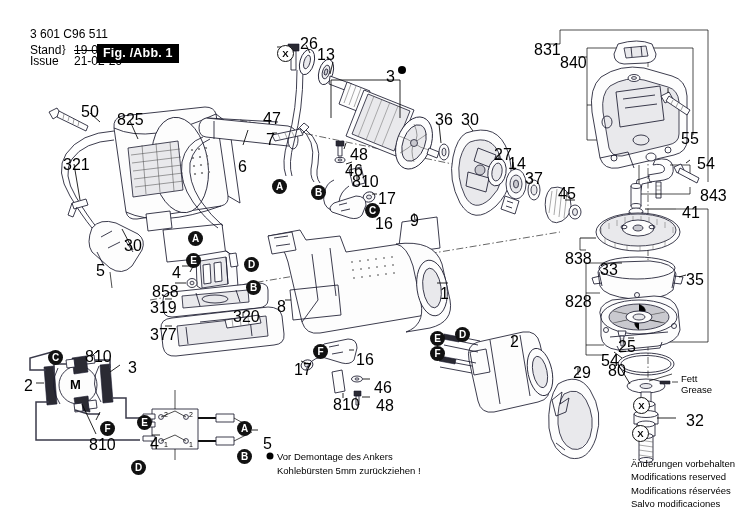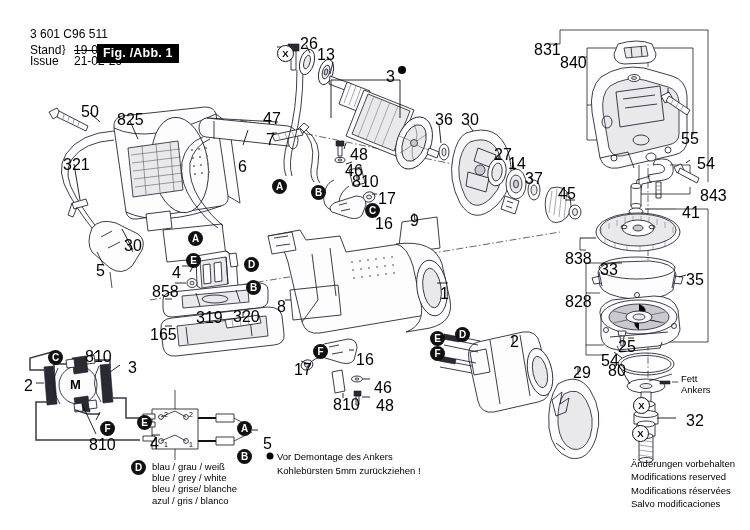--- a/index.html
+++ b/index.html
@@ -646,22 +646,22 @@
       <div class="num" style="left: 350px; top: 146px;">48</div>
       <div class="num" style="left: 345px; top: 162px;">46</div>
       <div class="num" style="left: 352px; top: 173px;">810</div>
       <div class="num" style="left: 378px; top: 190px;">17</div>
       <div class="num" style="left: 375px; top: 215px;">16</div>
       <div class="num" style="left: 410px; top: 212px;">9</div>
       <div class="num" style="left: 440px; top: 285px;">1</div>
       <div class="num" style="left: 277px; top: 298px;">8</div>
       <div class="num" style="left: 172px; top: 264px;">4</div>
       <div class="num" style="left: 152px; top: 283px;">858</div>
-      <div class="num" style="left: 150px; top: 309px; margin-left: 46px;">319</div>
-      <div class="num" style="left: 150px; top: 326px;">165</div>
+      <div class="num" style="left: 150px; top: 299px;">319</div>
+      <div class="num" style="left: 150px; top: 326px;">377</div>
       <div class="num" style="left: 233px; top: 308px;">320</div>
       <div class="num" style="left: 294px; top: 361px;">17</div>
       <div class="num" style="left: 356px; top: 351px;">16</div>
       <div class="num" style="left: 374px; top: 379px;">46</div>
       <div class="num" style="left: 333px; top: 396px;">810</div>
       <div class="num" style="left: 376px; top: 397px;">48</div>
       <div class="num" style="left: 510px; top: 333px;">2</div>
       <div class="num" style="left: 573px; top: 364px;">29</div>
       <div class="num" style="left: 534px; top: 41px;">831</div>
       <div class="num" style="left: 560px; top: 54px;">840</div>
@@ -693,24 +693,20 @@
       <div class="cir" style="left: 455px; top: 327px;">D</div>
       <div class="cirO" style="left: 277px; top: 45px;">X</div>
       <div class="cirO" style="left: 632px; top: 425px;">X</div>
       <div class="cirO" style="left: 633px; top: 397px;">X</div>
     </div>
 
   <div class="dot" style="left:398px;top:66px;"></div>
 
   <div class="t" style="left:70px;top:377px;font-weight:bold;font-size:13px;">M</div>
 
-  <div class="t" style="left:152px;top:461px;">blau / grau / weiß
-blue / grey / white
-bleu / grise/ blanche
-azul / gris / blanco</div>
 
   <div class="t" style="left:164px;top:411px;font-size:7px;">2</div>
   <div class="t" style="left:189px;top:411px;font-size:7px;">2</div>
   <div class="t" style="left:164px;top:441px;font-size:7px;">1</div>
   <div class="t" style="left:189px;top:441px;font-size:7px;">1</div>
 
   <div id="wire-label-layer">
       <div class="num" style="left: 24px; top: 377px;">2</div>
       <div class="num" style="left: 85px; top: 348px;">810</div>
       <div class="num" style="left: 128px; top: 359px;">3</div>
@@ -724,20 +720,20 @@
       <div class="cir" style="left: 131px; top: 460px;">D</div>
       <div class="cir" style="left: 137px; top: 415px;">E</div>
       <div class="cir" style="left: 237px; top: 421px;">A</div>
       <div class="cir" style="left: 237px; top: 449px;">B</div>
     </div>
 
   <div class="t" style="left:277px;top:450px;line-height:1.45;">Vor Demontage des Ankers
 Kohlebürsten 5mm zurückziehen !</div>
 
   <div class="t" style="left:681px;top:373px;">Fett</div>
-  <div class="t" style="left:681px;top:384px;">Ankers</div>
+  <div class="t" style="left:681px;top:384px;">Grease</div>
 
   <div class="t" style="left:631px;top:457px;line-height:1.4;">Änderungen vorbehalten
 Modifications reserved
 Modifications réservées
 Salvo modificaciones</div>
 
 </div>
 
 </body></html>

